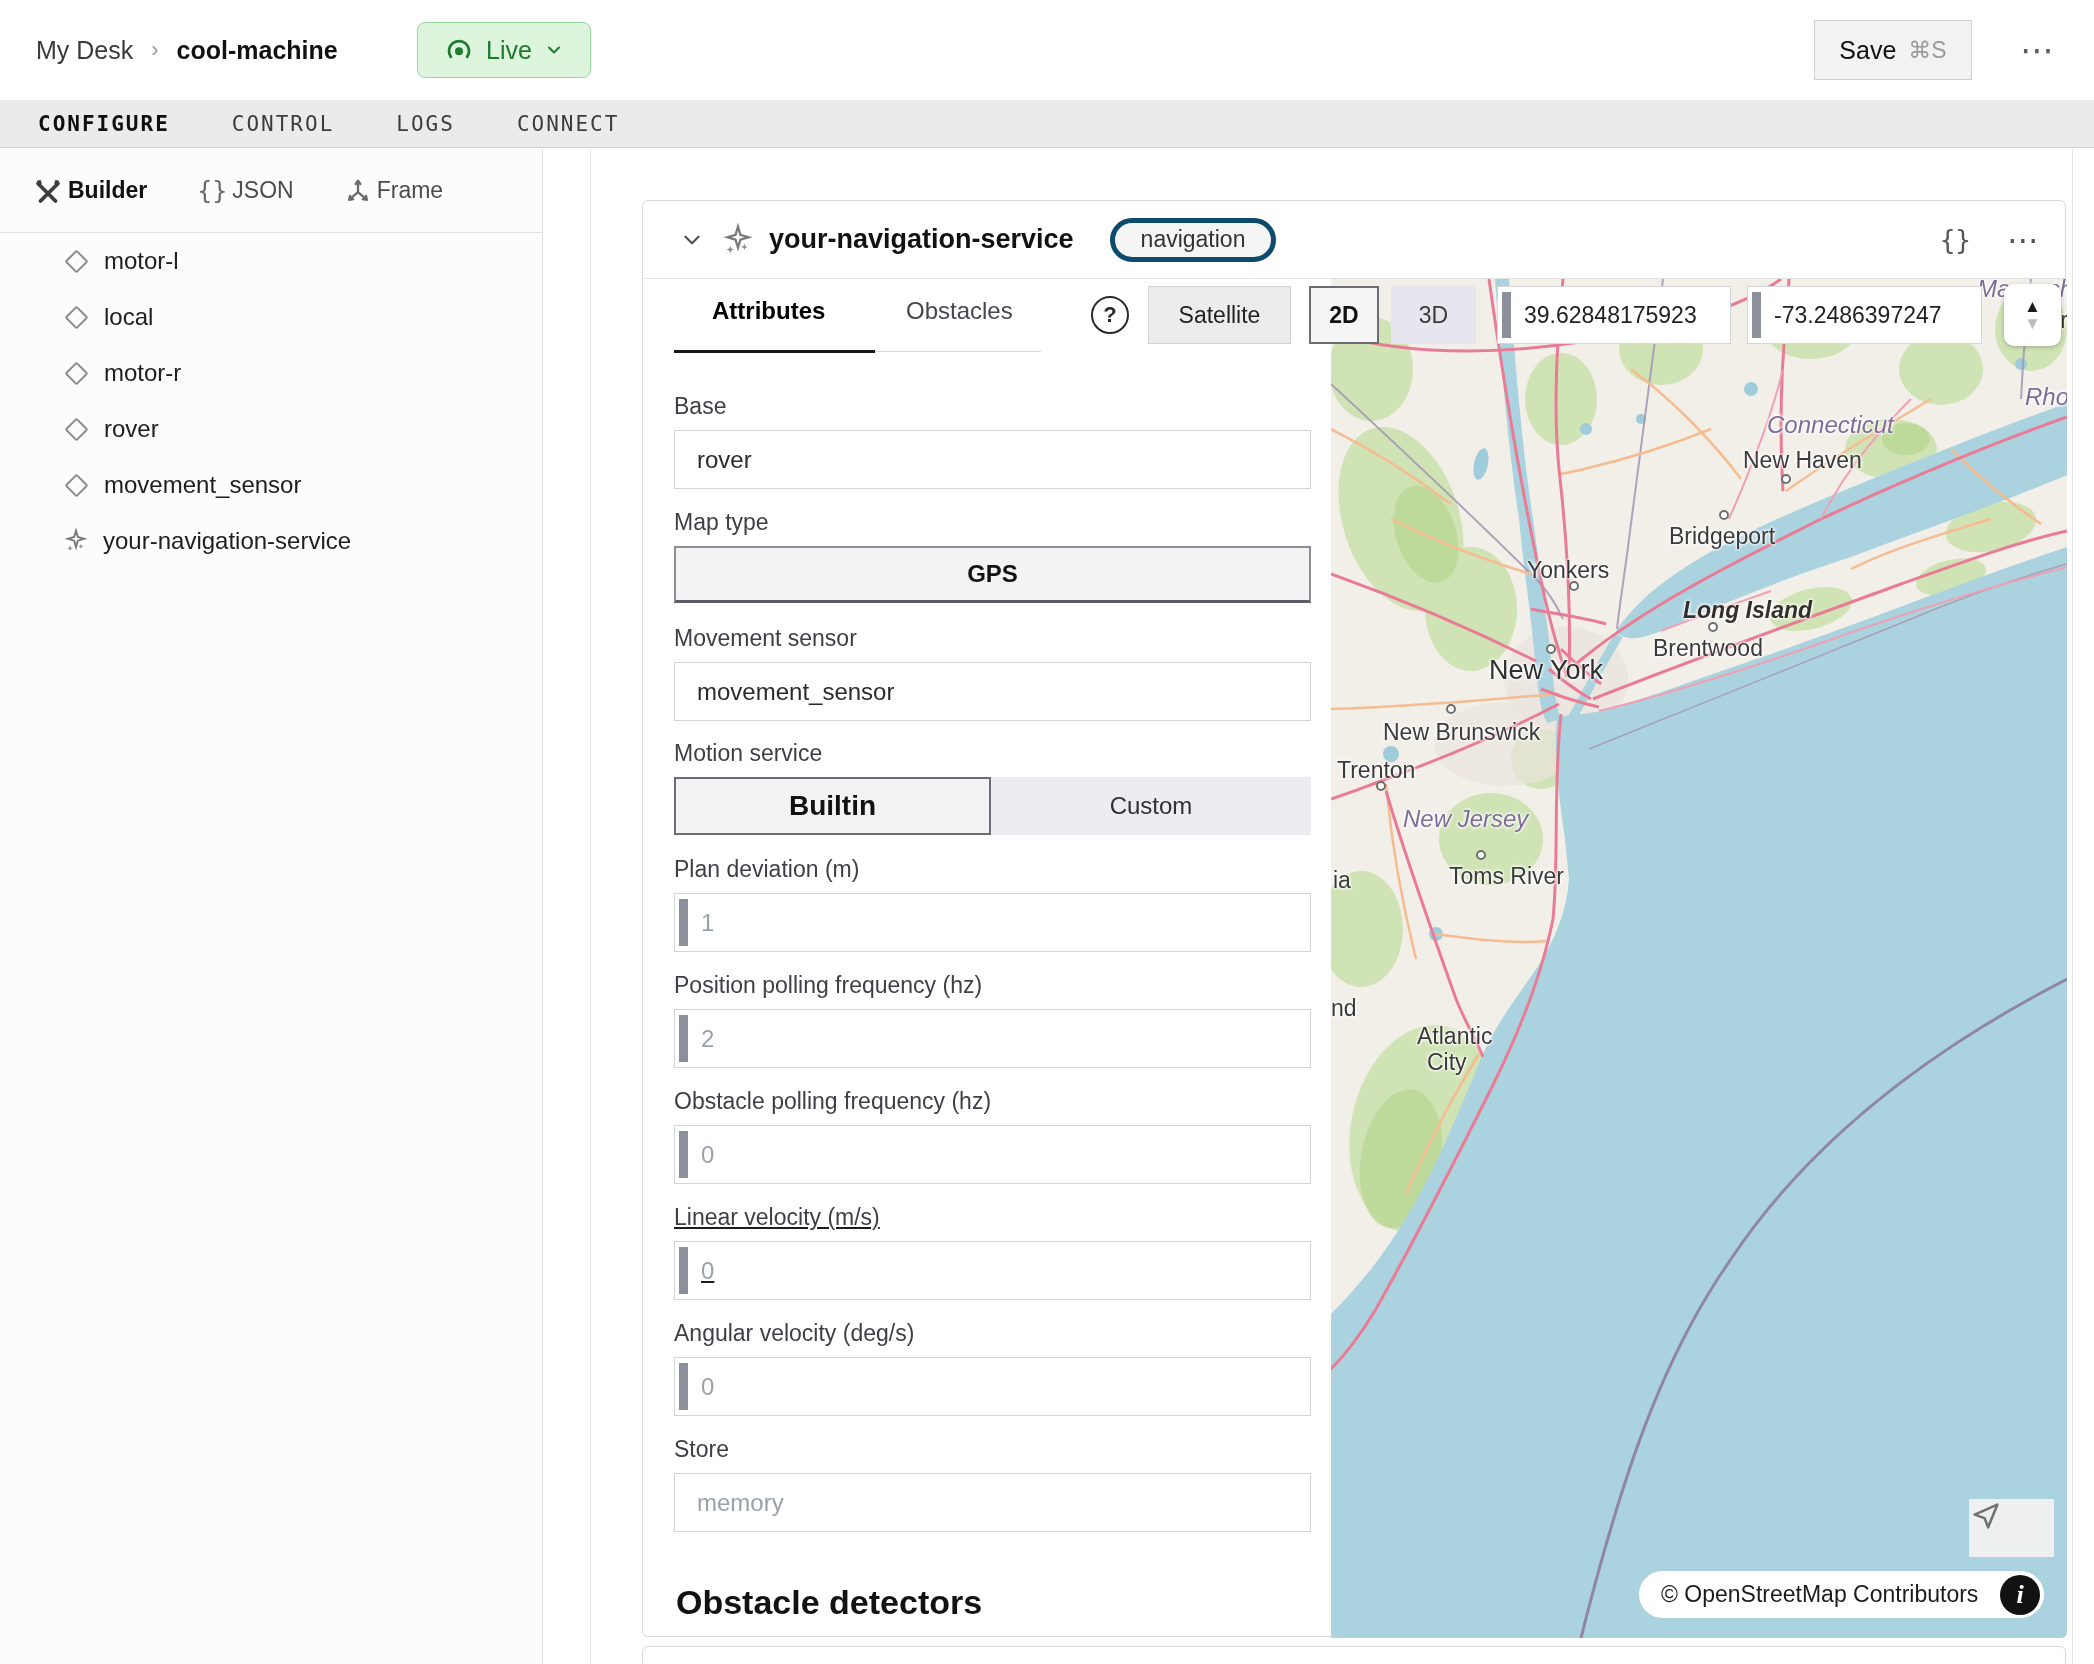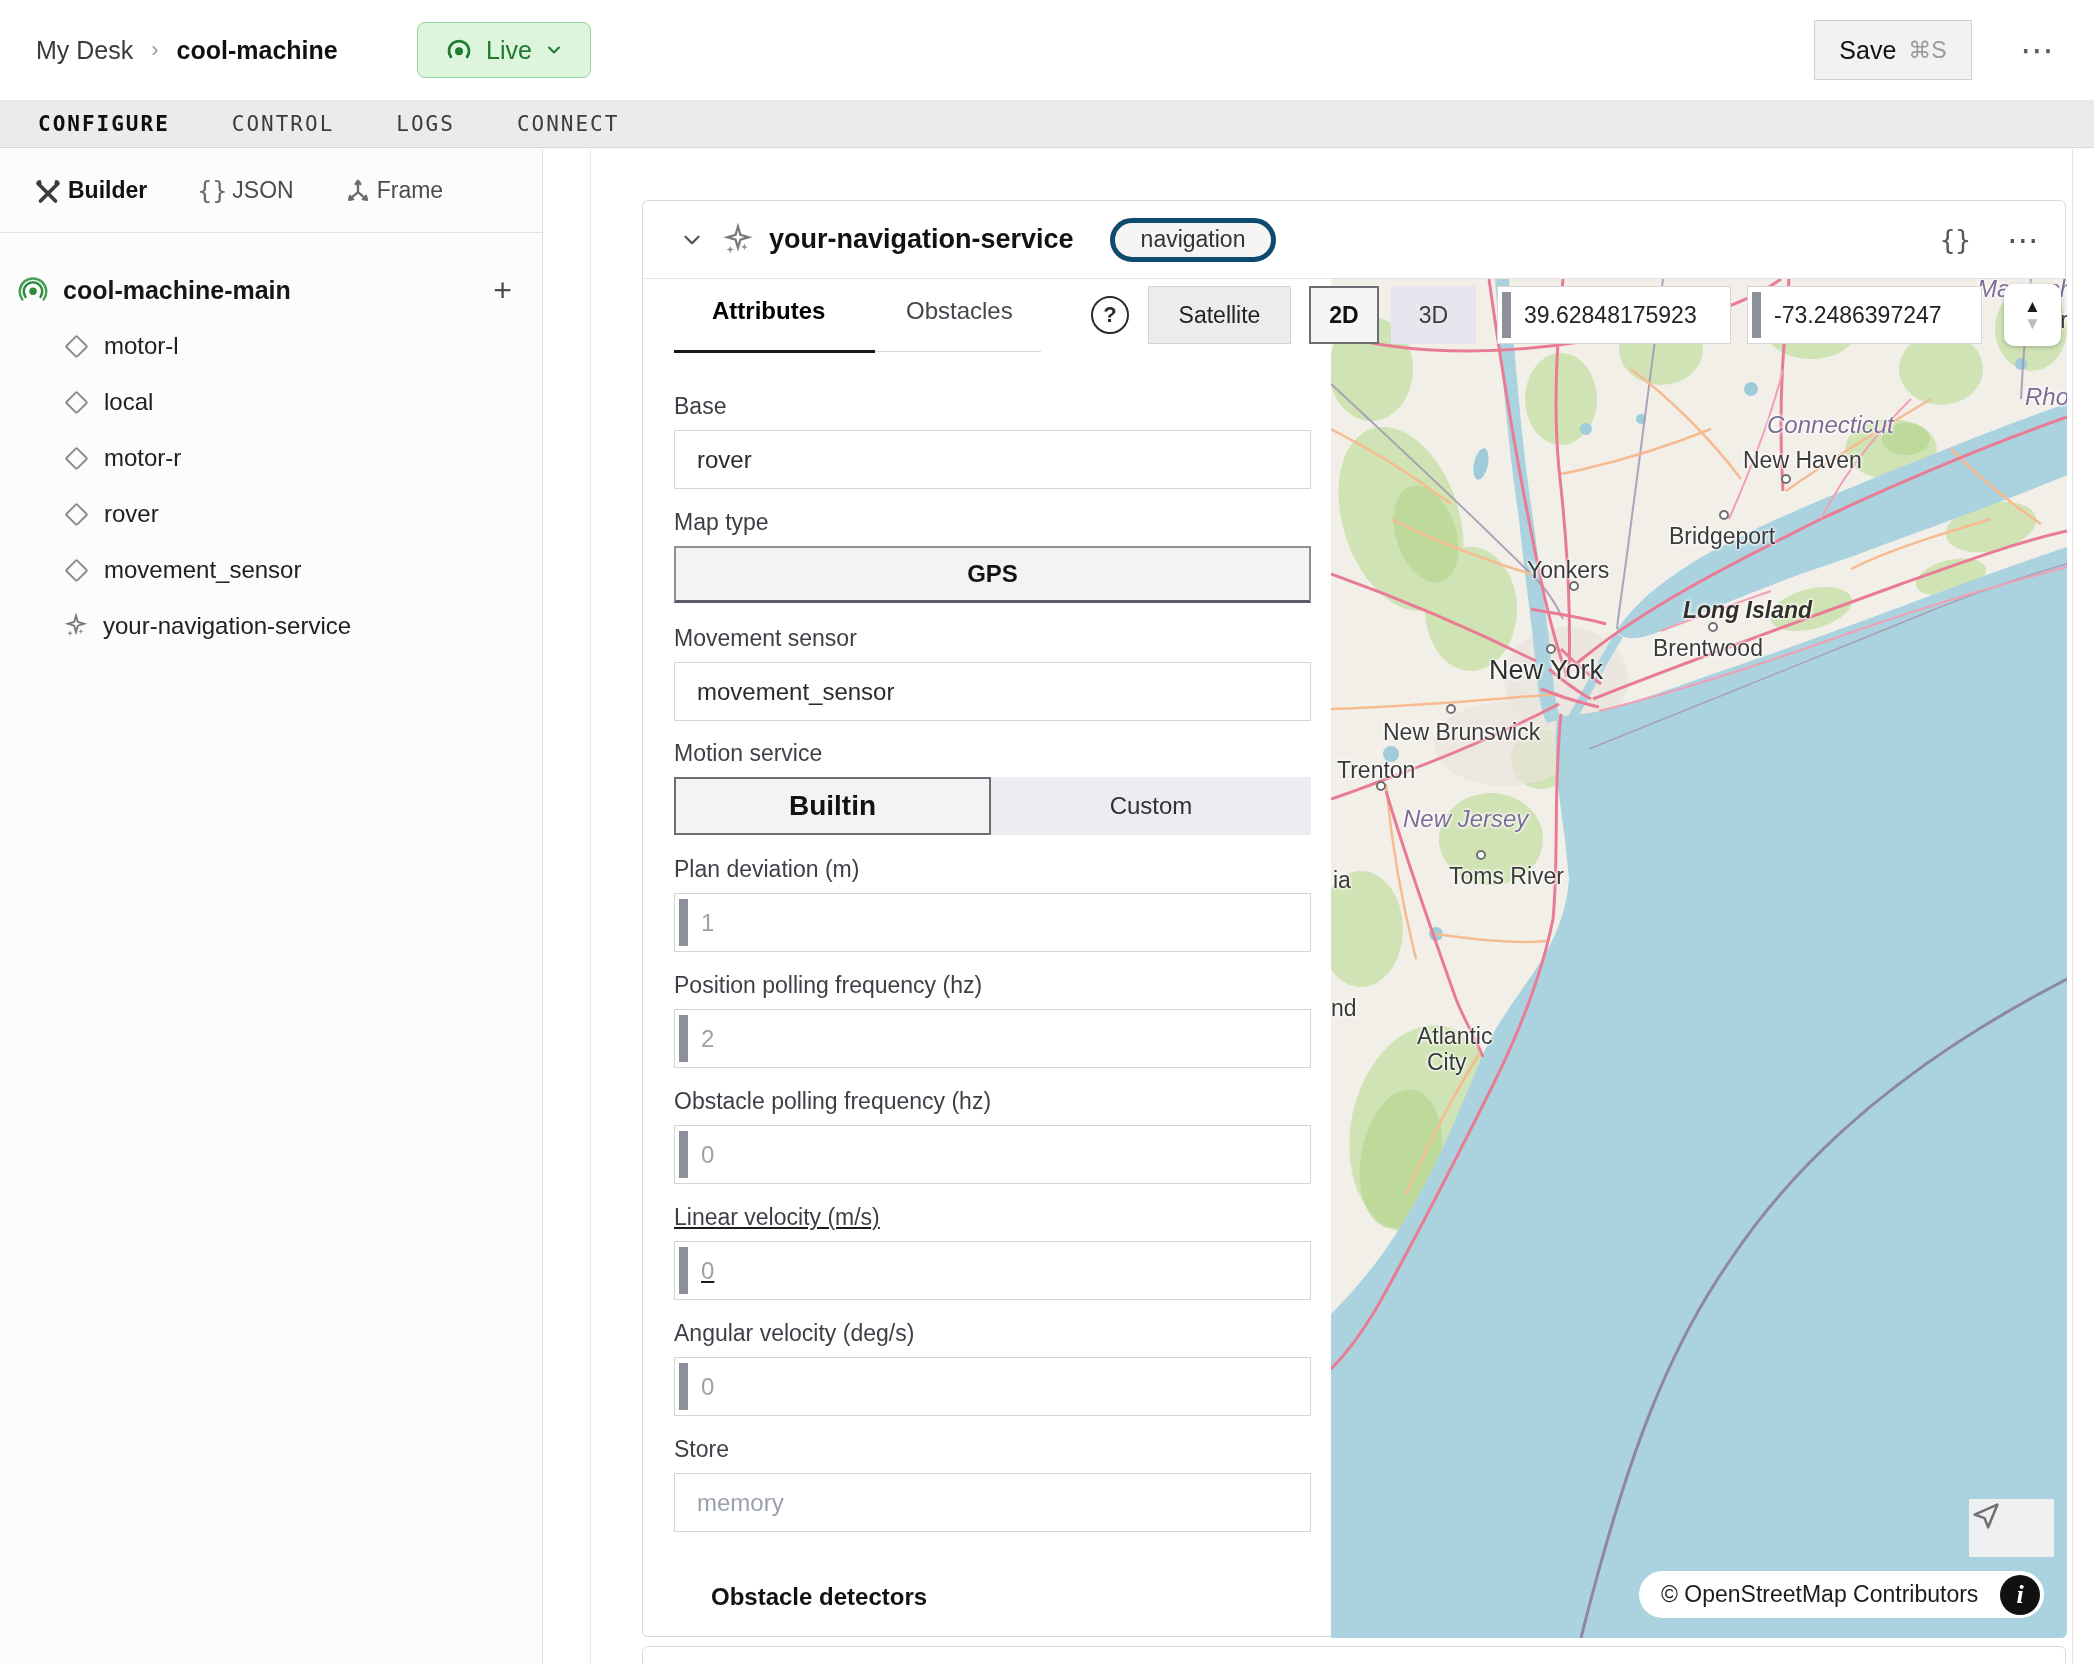--- a/index.html
+++ b/index.html
@@ -79,21 +79,21 @@
   .group { position:absolute; left:31px; width:637px; }
   .group label { display:block; font-size:23px; color:#3e3e46; margin-bottom:10px; }
   .tinput { position:relative; width:637px; height:59px; border:1px solid #d4d4d4; background:#fff; display:flex; align-items:center; padding-left:22px; font-size:24px; color:#2b2b2b; }
   .tinput.num::before { content:""; position:absolute; left:4px; top:5px; bottom:5px; width:9px; background:#8b909b; }
   .tinput.num { padding-left:26px; }
   .ghost { color:#9ba1ab; }
   .gps-btn { width:637px; height:57px; background:#f3f3f3; border:2px solid #8e8e96; border-bottom:3px solid #5c5c64; display:flex; align-items:center; justify-content:center; font-size:24px; font-weight:bold; color:#121212; cursor:pointer; }
   .toggle { display:flex; width:637px; height:58px; }
   .toggle .opt-a { width:317px; background:#f3f3f3; border:2px solid #6d6d76; display:flex; align-items:center; justify-content:center; font-size:28px; font-weight:bold; color:#121212; cursor:pointer;text-align:right; }
   .toggle .opt-b { width:320px; background:#edecf2; display:flex; align-items:center; justify-content:center; font-size:24px; color:#2f2f35; cursor:pointer; }
-  .section-heading { position:absolute; left:33px; top:1382px; font-size:24px; font-weight:bold; color:#121212;margin-left:35px; }
+  .section-heading { position:absolute; left:33px; top:1382px; font-size:34px; font-weight:bold; color:#121212; }
   
   .next-card { position:absolute; left:642px; top:1646px; width:1424px; height:24px; background:#fff; border:1px solid #d9d9d9; border-radius:6px 6px 0 0; }
 </style>
 </head>
 <body>
 
 <header class="topbar">
   <div class="breadcrumb">
     <span class="crumb-root">My Desk</span>
     <span class="crumb-sep">›</span>
@@ -144,29 +144,20 @@
       <svg width="28" height="28" viewBox="0 0 24 24">
         <path d="M12 13 L12 4 M12 13 L5 19 M12 13 L19 19" stroke="#6b6b6b" stroke-width="2" fill="none" stroke-linecap="round"></path>
         <path d="M10 6 L12 3.2 L14 6" fill="none" stroke="#6b6b6b" stroke-width="2" stroke-linecap="round" stroke-linejoin="round"></path>
         <path d="M5.2 16.2 L4.4 19.6 L7.8 19" fill="none" stroke="#6b6b6b" stroke-width="2" stroke-linecap="round" stroke-linejoin="round"></path>
         <path d="M18.8 16.2 L19.6 19.6 L16.2 19" fill="none" stroke="#6b6b6b" stroke-width="2" stroke-linecap="round" stroke-linejoin="round"></path>
       </svg>
       <span>Frame</span>
     </div>
   </div>
   <div class="tree">
-    <div class="tree-root">
-      <svg width="30" height="30" viewBox="0 0 24 24">
-        <circle cx="12" cy="13" r="3" fill="#2c8c3c"></circle>
-        <path d="M6,17.5 A7.4,7.4 0 1 1 18,17.5" fill="none" stroke="#2c8c3c" stroke-width="2" stroke-linecap="round"></path>
-        <path d="M3.4,19.5 A10.6,10.6 0 1 1 20.6,19.5" fill="none" stroke="#2c8c3c" stroke-width="2" stroke-linecap="round" opacity="0.85"></path>
-      </svg>
-      <span class="root-label">cool-machine-main</span>
-      <span class="root-add">+</span>
-    </div>
     <div>
         <div class="tree-row">
           <span class="diamond"></span>
           <span class="row-label">motor-l</span>
         </div>
         <div class="tree-row">
           <span class="diamond"></span>
           <span class="row-label">local</span>
         </div>
         <div class="tree-row">

